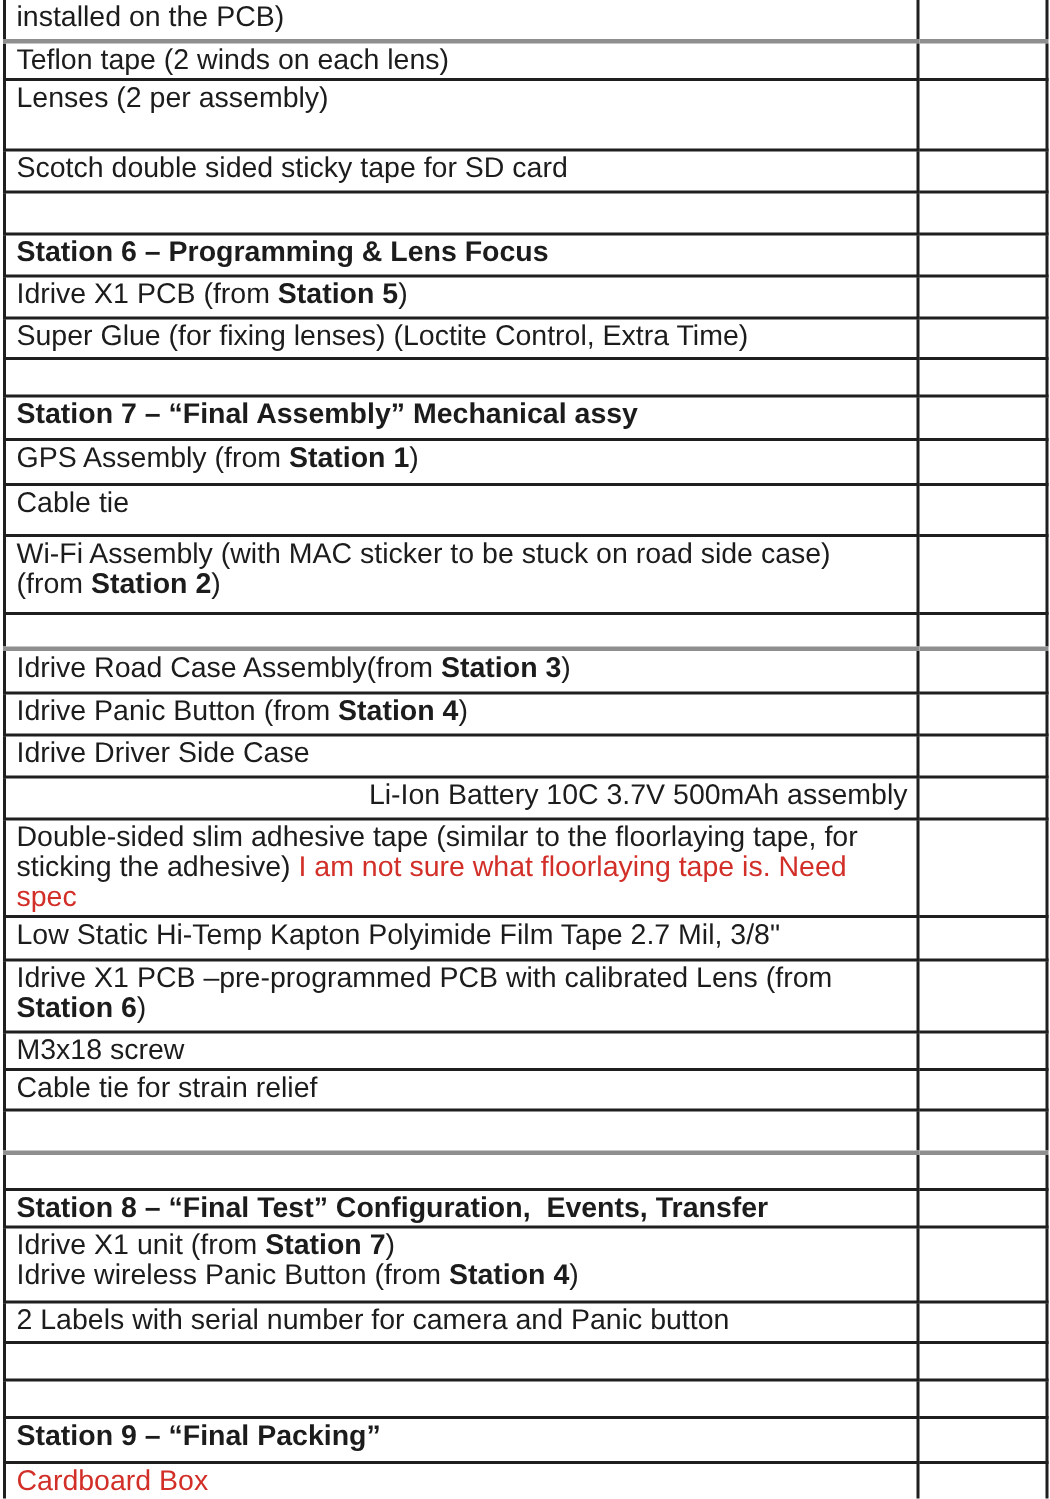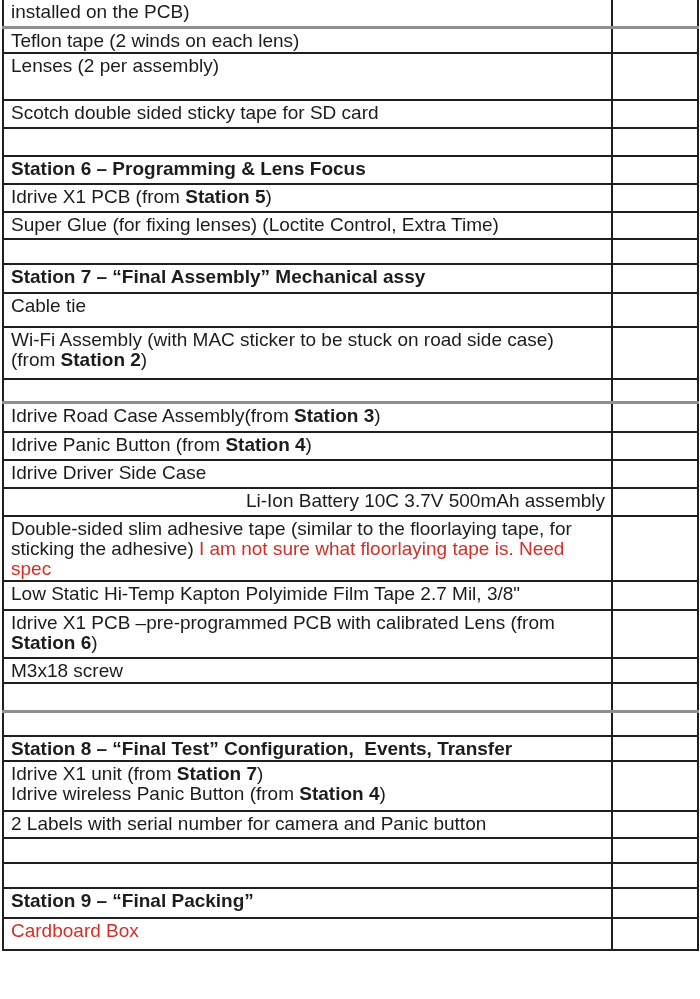--- a/index.html
+++ b/index.html
@@ -88,20 +88,24 @@
           <td class="status"></td>
         </tr>
         <tr style="height: 25px;">
           <td></td>
           <td class="status"></td>
         </tr>
         <tr class="header-row" style="height: 29px;">
           <td><span class="b">Station 7 – “Final Assembly” Mechanical assy</span></td>
           <td class="status"></td>
         </tr>
+        <tr style="height: 30px;">
+          <td><span>GPS Assembly (from </span><span class="b">Station 1</span><span>)</span></td>
+          <td class="status"></td>
+        </tr>
         <tr style="height: 34px;">
           <td><span>Cable tie</span></td>
           <td class="status"></td>
         </tr>
         <tr style="height: 52px;">
           <td><span>Wi-Fi Assembly (with MAC sticker to be stuck on road side case)
 (from </span><span class="b">Station 2</span><span>)</span></td>
           <td class="status"></td>
         </tr>
         <tr style="height: 23px;">
@@ -136,20 +140,24 @@
         </tr>
         <tr style="height: 48px;">
           <td><span>Idrive X1 PCB –pre-programmed PCB with calibrated Lens (from
 </span><span class="b">Station 6</span><span>)</span></td>
           <td class="status"></td>
         </tr>
         <tr style="height: 25px;">
           <td><span>M3x18 screw</span></td>
           <td class="status"></td>
         </tr>
+        <tr style="height: 27px;">
+          <td><span>Cable tie for strain relief</span></td>
+          <td class="status"></td>
+        </tr>
         <tr style="height: 28px;">
           <td></td>
           <td class="status"></td>
         </tr>
         <tr class="divider-top" style="height: 25px;">
           <td></td>
           <td class="status"></td>
         </tr>
         <tr class="header-row" style="height: 24px;">
           <td><span class="b">Station 8 – “Final Test” Configuration,  Events, Transfer</span></td>

